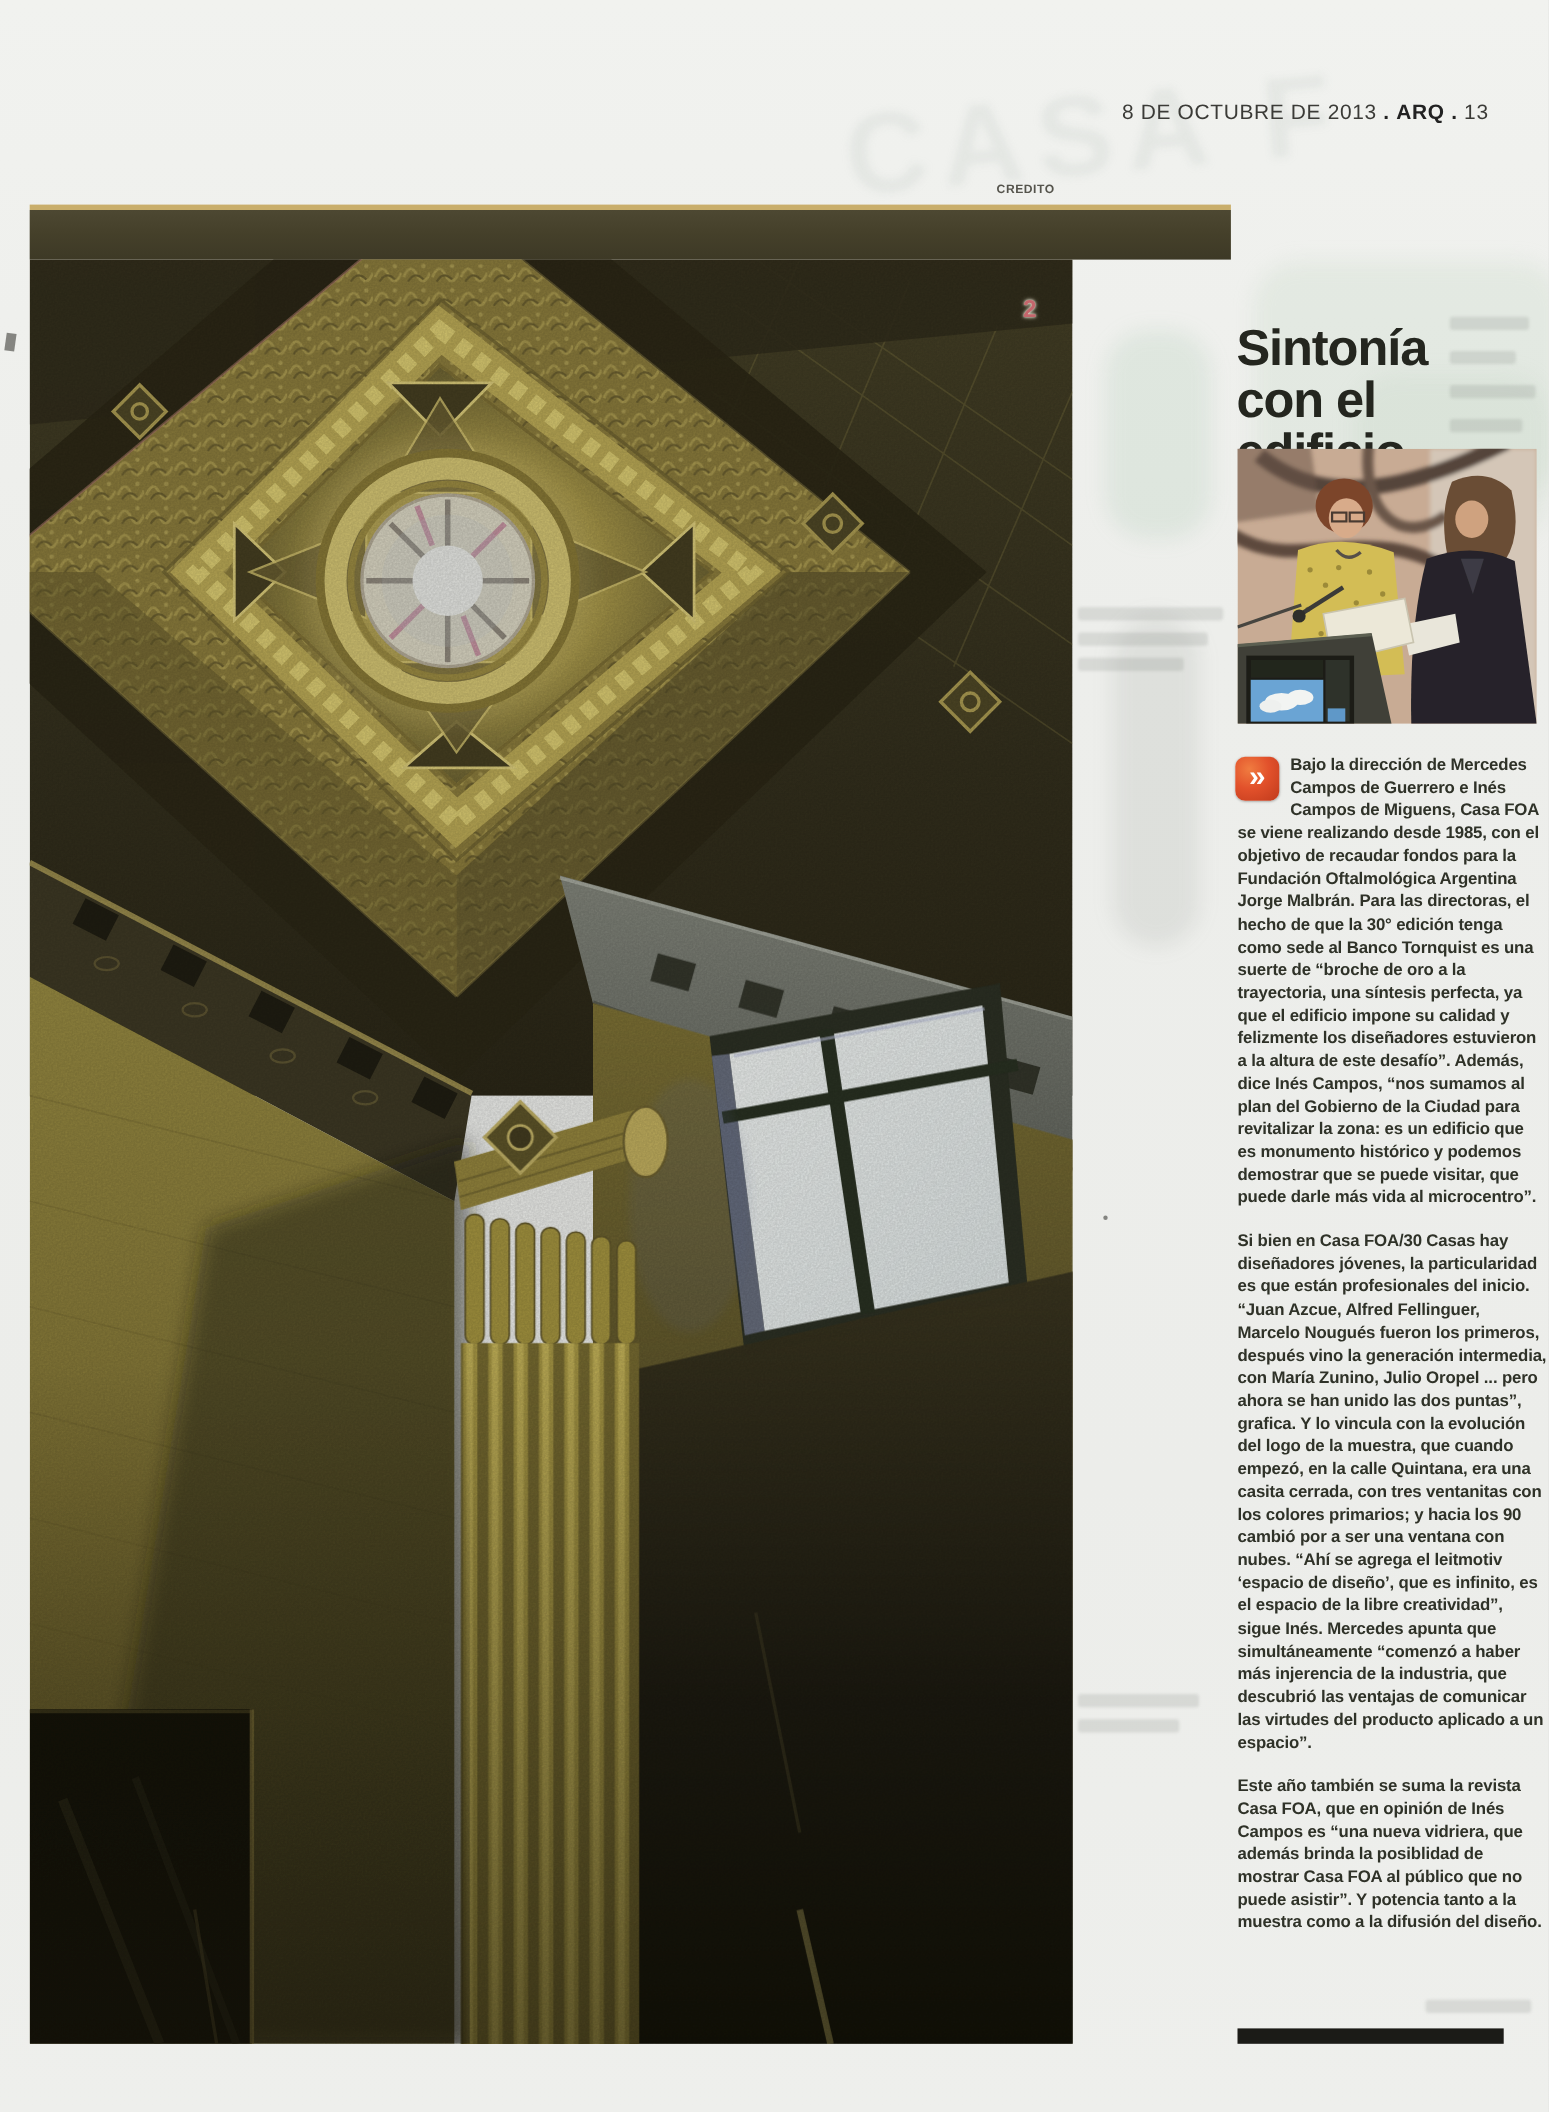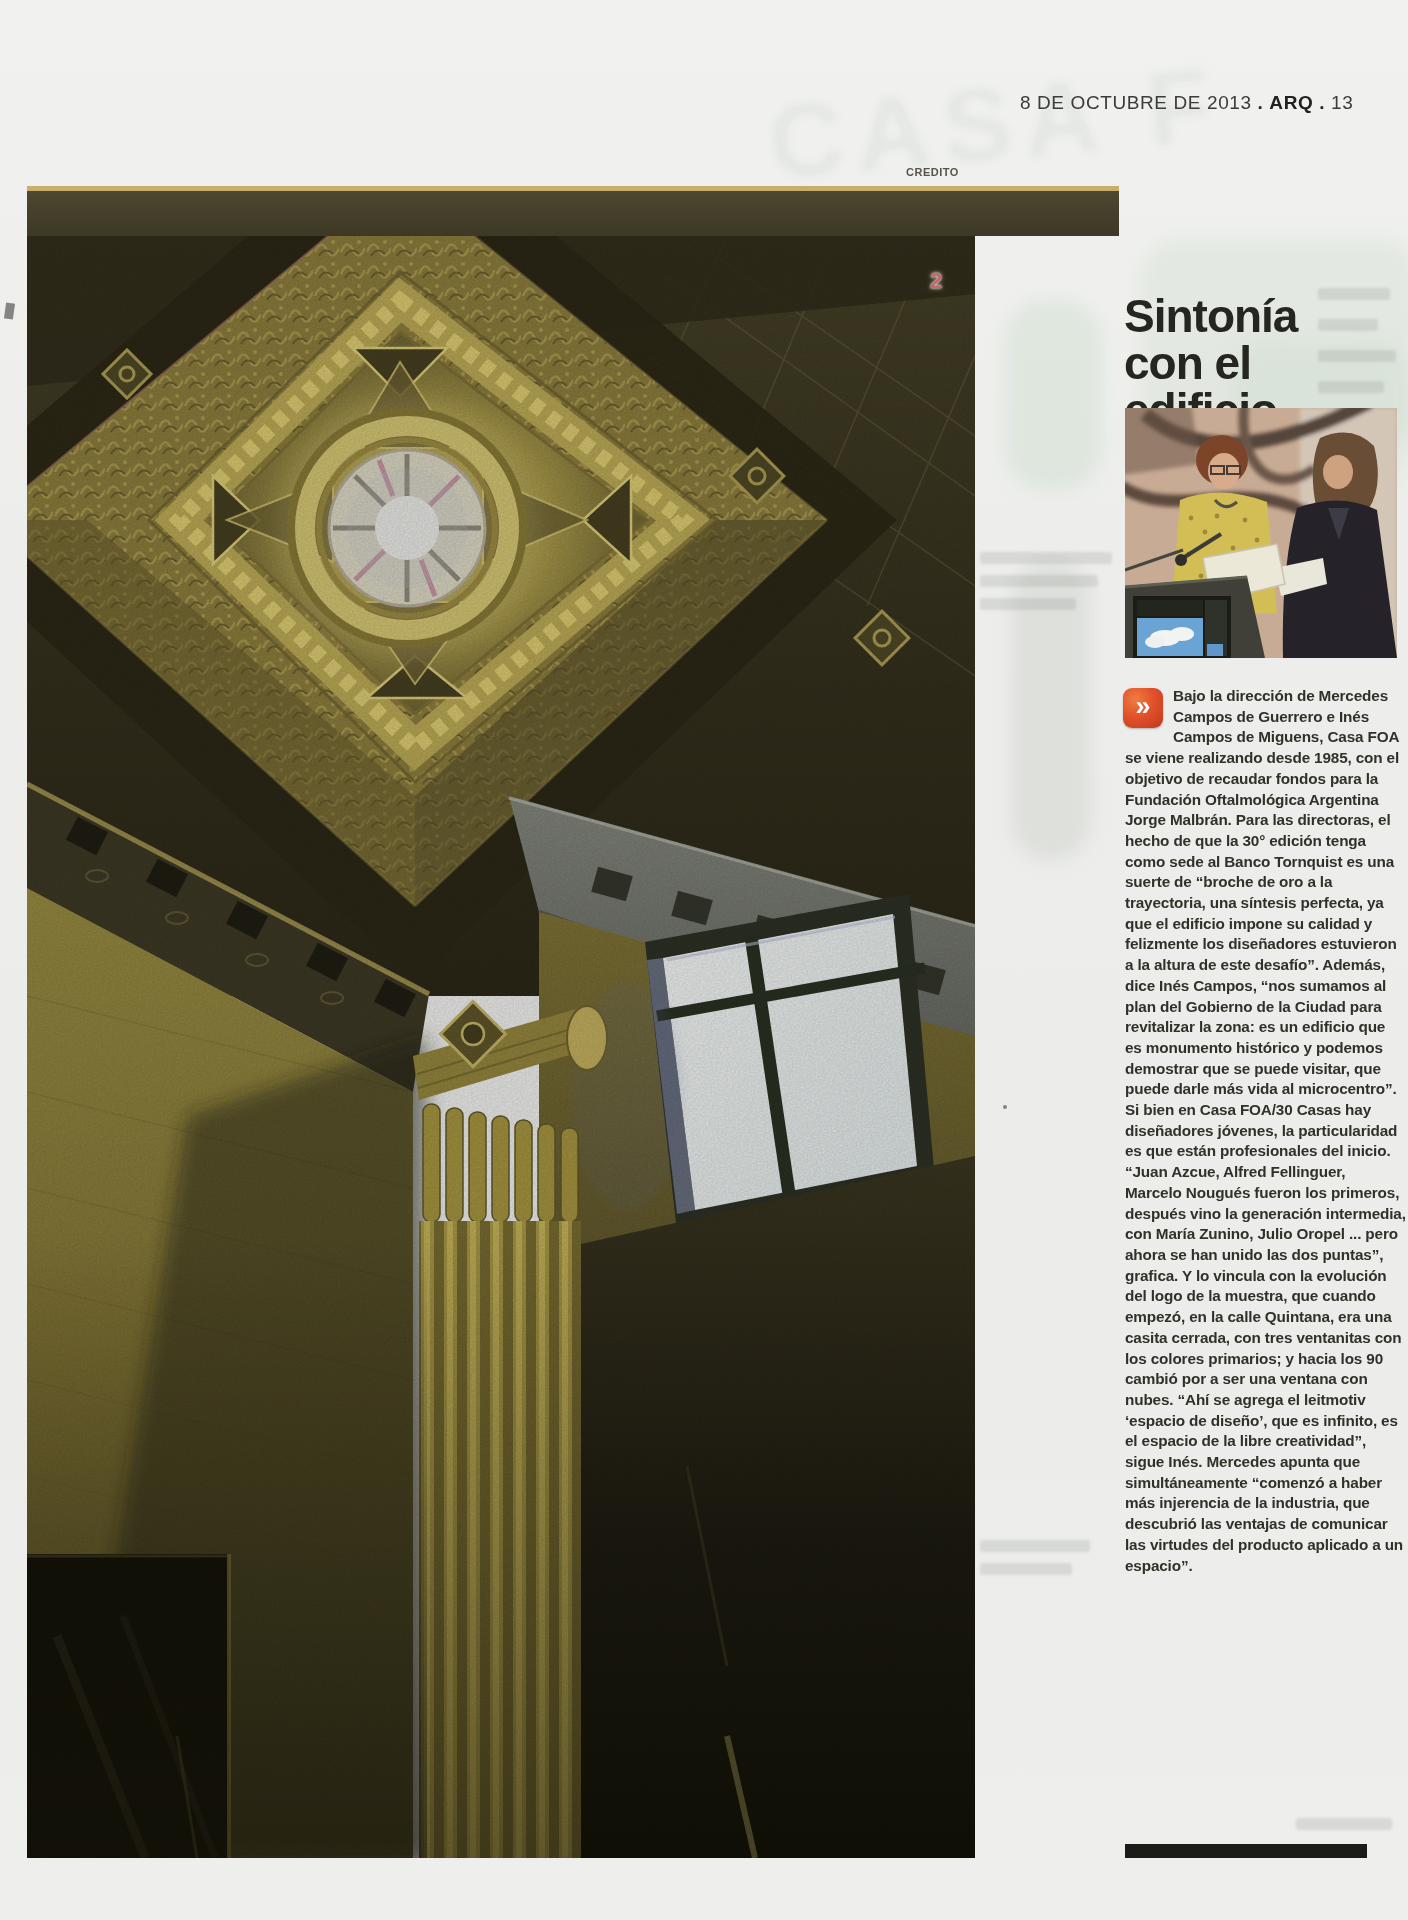--- a/index.html
+++ b/index.html
@@ -32,21 +32,21 @@
   .g-bar{position:absolute;height:12px;border-radius:3px;background:rgba(105,115,105,.17);filter:blur(1.5px);}
   .speck{position:absolute;background:rgba(45,45,40,.55);}
   
   .headline{position:absolute;left:1124px;top:262px;width:240px;font-size:46px;line-height:47px;
             font-weight:bold;letter-spacing:-1px;color:#24261f;}
   .event-photo{position:absolute;left:1125px;top:408px;width:272px;height:250px;}
   .event-photo svg{display:block;width:100%;height:100%;}
   .body{position:absolute;left:1125px;top:686px;width:281px;font-size:15.3px;line-height:20.7px;
         font-weight:bold;color:#2f3228;letter-spacing:-.15px;text-align:left;}
   .body p{margin:0;}
-  .body p + p{margin-top:0;}
+  .body p + p{margin-top:19px;}
   .lead-icon{float:left;width:40px;height:40px;margin:2px 10px 2px -2px;border-radius:9px;
              background:radial-gradient(circle at 32% 28%,#f07c40 0%,#e2512b 45%,#c03a1c 100%);
              color:#fff;font-size:27px;font-weight:bold;display:flex;align-items:center;
              justify-content:center;line-height:1;box-shadow:0 1px 2px rgba(0,0,0,.25);}
   .lead-icon span{transform:translateY(-2px);}
   .endbar{position:absolute;left:1125px;top:1844px;width:242px;height:14px;background:#1b1b17;}
 </style>
 </head>
 <body>
 
@@ -414,17 +414,18 @@
   </svg>
   </div>
 
   <div class="body">
     <p>
       <span class="lead-icon">
           <span>»</span>
         </span><span>Bajo la dirección de Mercedes Campos de Guerrero e Inés Campos de Miguens, Casa FOA se viene realizando desde 1985, con el objetivo de recaudar fondos para la Fundación Oftalmológica Argentina Jorge Malbrán. Para las directoras, el hecho de que la 30° edición tenga como sede al Banco Tornquist es una suerte de “broche de oro a la trayectoria, una síntesis perfecta, ya que el edificio impone su calidad y felizmente los diseñadores estuvieron a la altura de este desafío”. Además, dice Inés Campos, “nos sumamos al plan del Gobierno de la Ciudad para revitalizar la zona: es un edificio que es monumento histórico y podemos demostrar que se puede visitar, que puede darle más vida al microcentro”.</span>
     </p>
     <p>Si bien en Casa FOA/30 Casas hay diseñadores jóvenes, la particularidad es que están profesionales del inicio. “Juan Azcue, Alfred Fellinguer, Marcelo Nougués fueron los primeros, después vino la generación intermedia, con María Zunino, Julio Oropel ... pero ahora se han unido las dos puntas”, grafica. Y lo vincula con la evolución del logo de la muestra, que cuando empezó, en la calle Quintana, era una casita cerrada, con tres ventanitas con los colores primarios; y hacia los 90 cambió por a ser una ventana con nubes. “Ahí se agrega el leitmotiv ‘espacio de diseño’, que es infinito, es el espacio de la libre creatividad”, sigue Inés. Mercedes apunta que simultáneamente “comenzó a haber más injerencia de la industria, que descubrió las ventajas de comunicar las virtudes del producto aplicado a un espacio”.</p>
+    <p>Este año también se suma la revista Casa FOA, que en opinión de Inés Campos es “una nueva vidriera, que además brinda la posiblidad de mostrar Casa FOA al público que no puede asistir”. Y potencia tanto a la muestra como a la difusión del diseño.</p>
   </div>
 
   <div class="endbar"></div>
 
 </div>
 
 </body></html>

